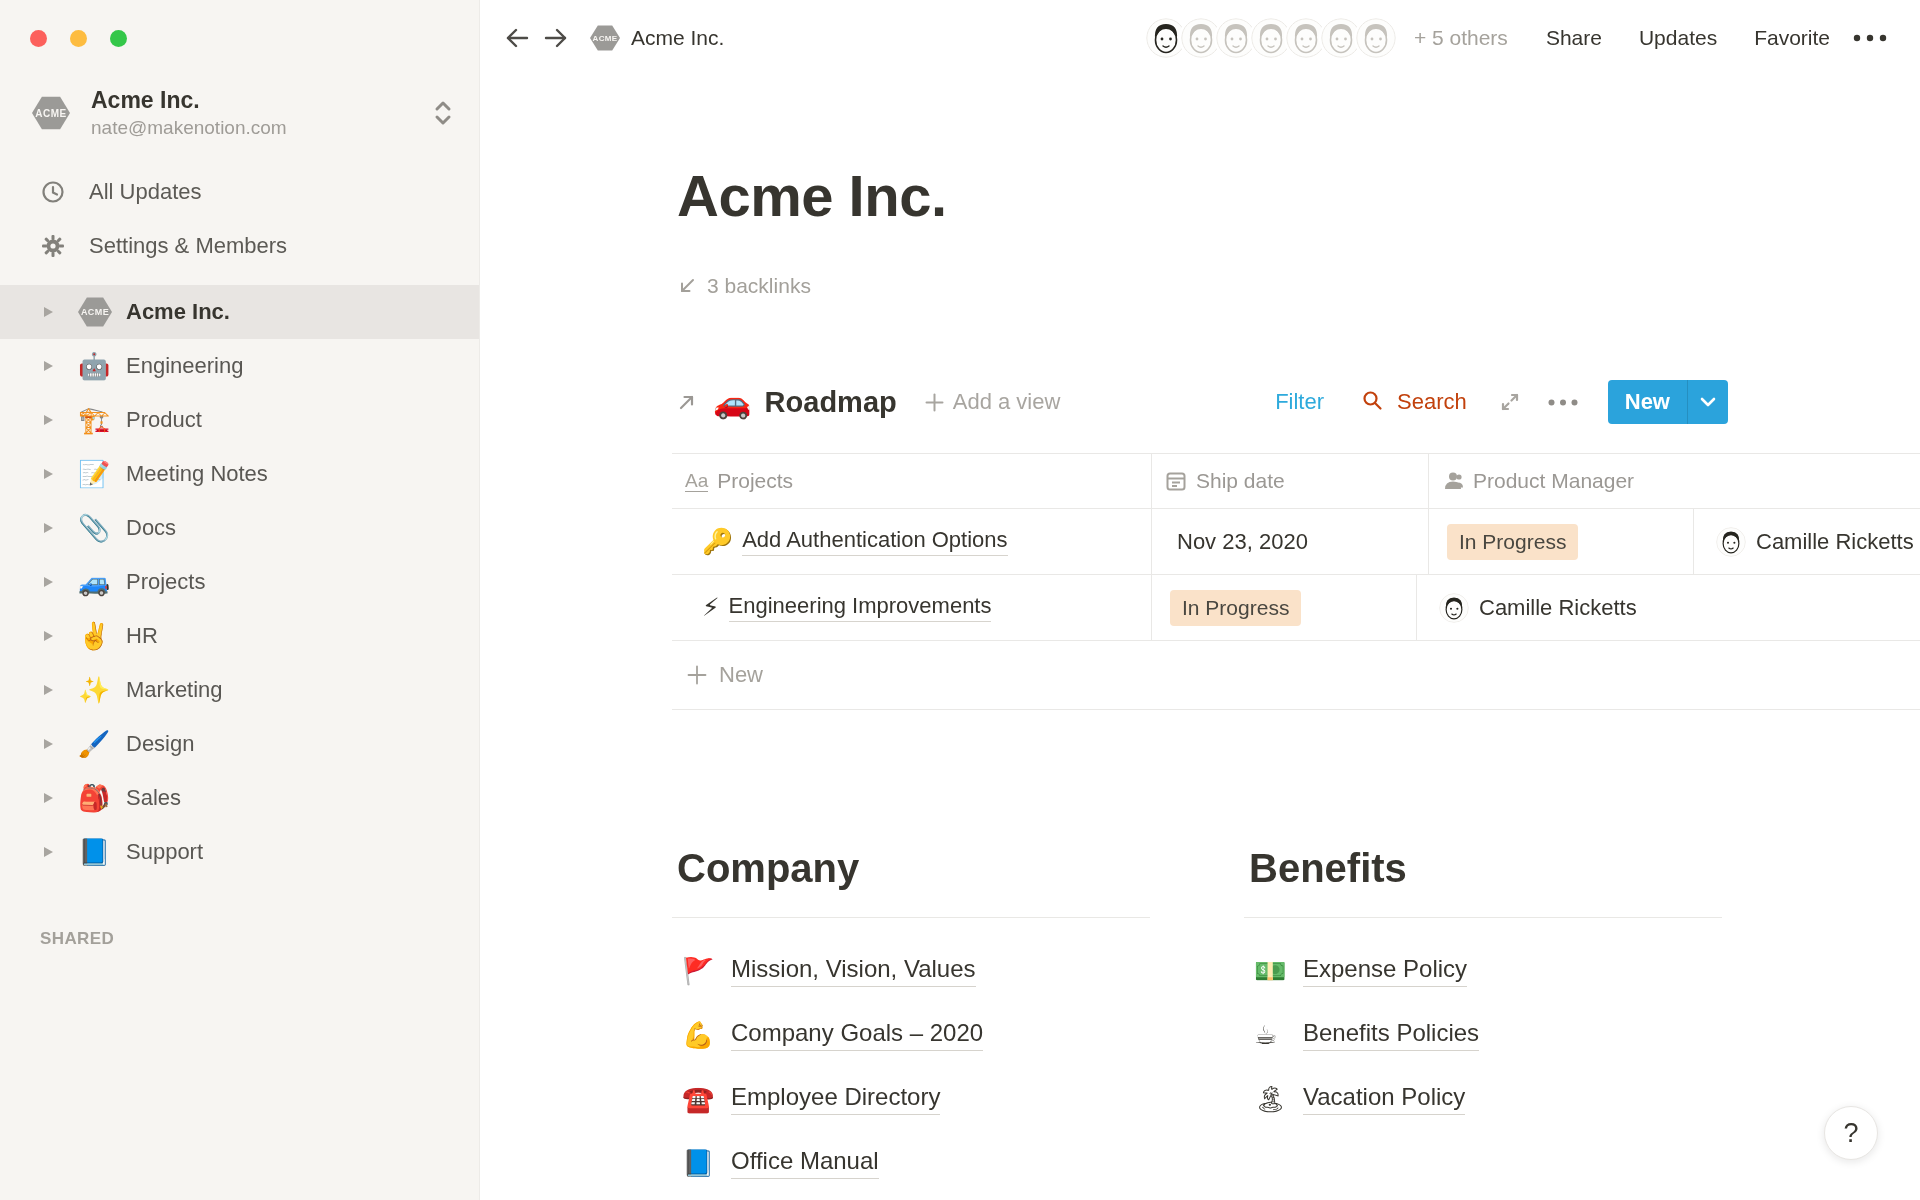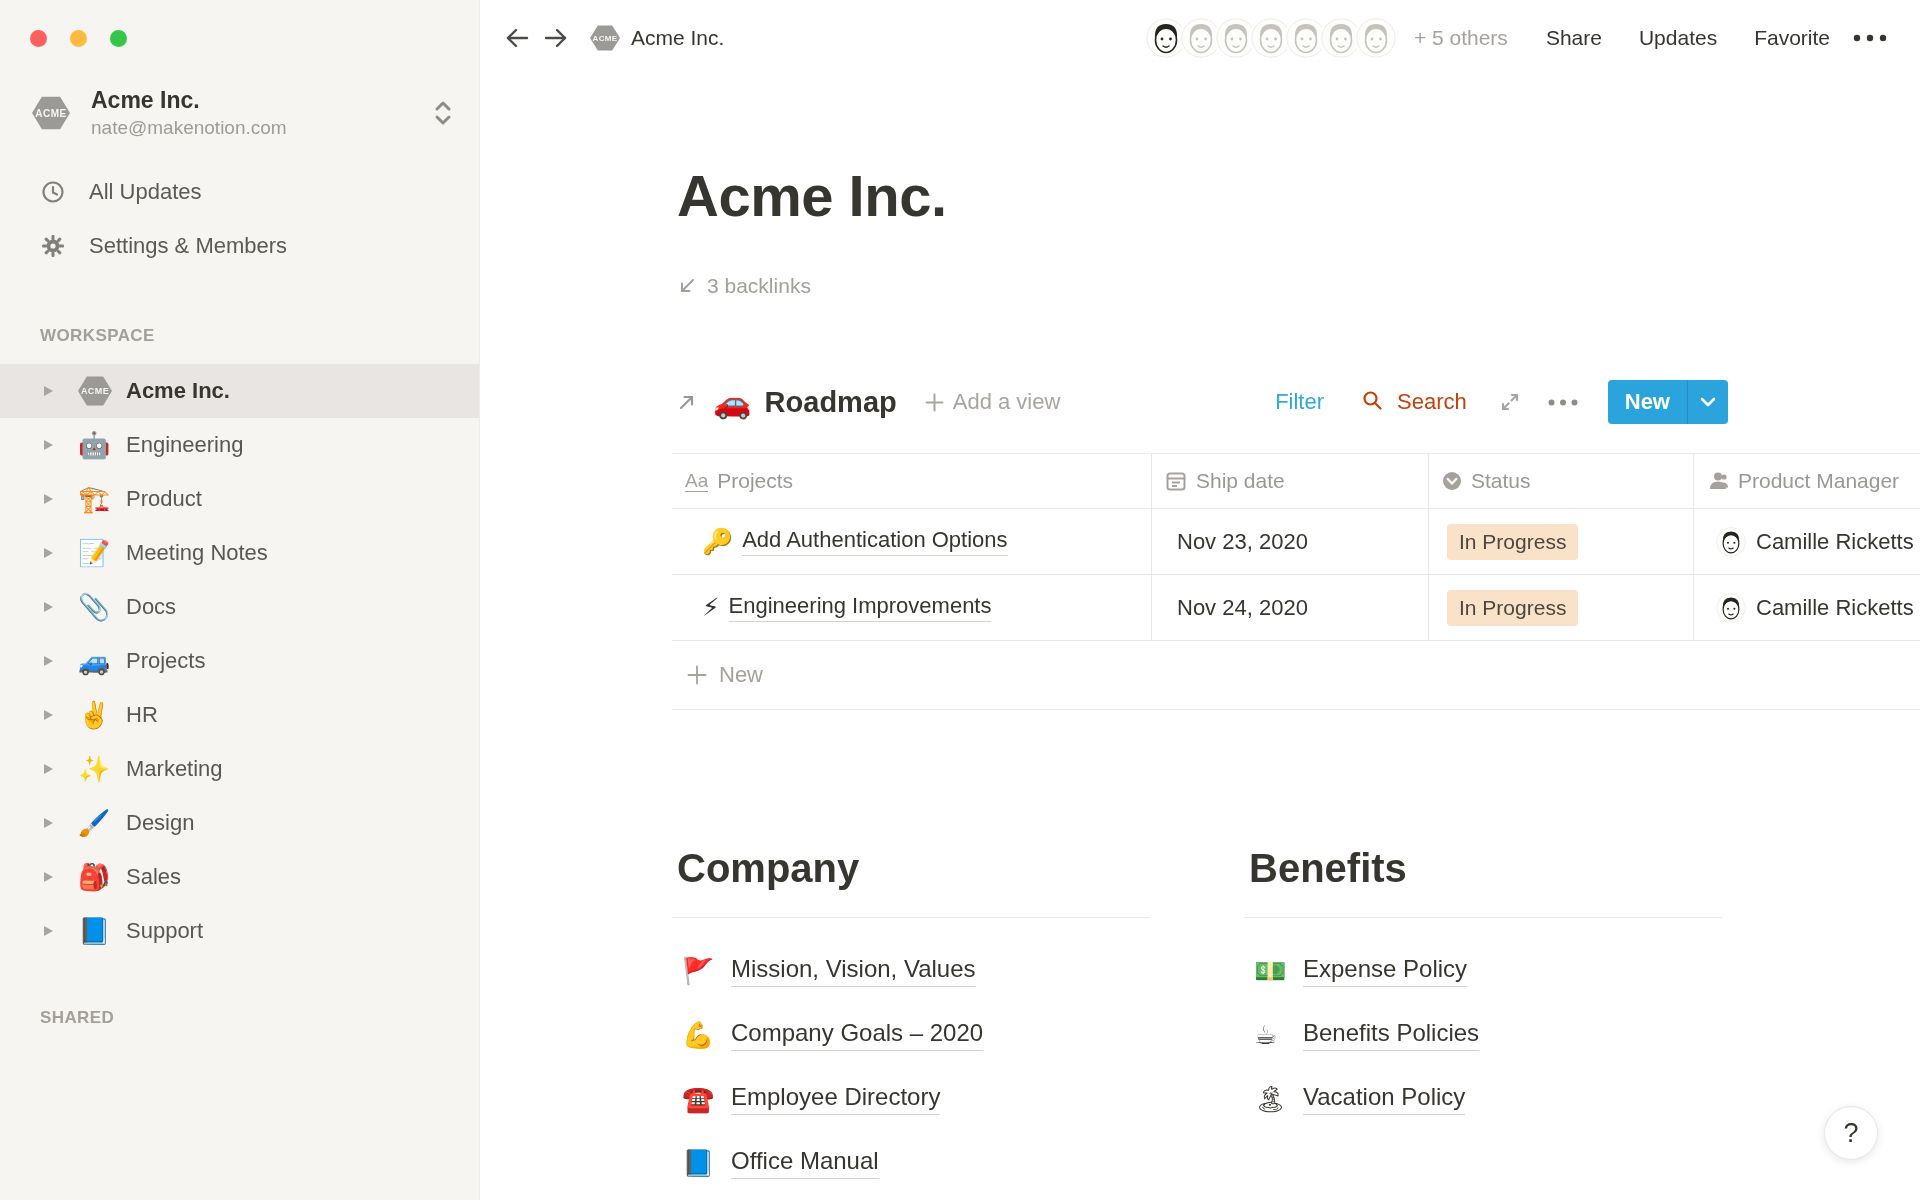--- a/index.html
+++ b/index.html
@@ -227,21 +227,20 @@
             <rect x="18" y="10.5" width="5" height="3" rx="1" transform="rotate(45 12 12)"></rect>
           </g>
           <circle cx="12" cy="12" r="6.5"></circle>
           <circle cx="12" cy="12" r="2.6" fill="#F7F5F2"></circle>
         </svg>
       </span>
       <span class="s-label">Settings &amp; Members</span>
     </div>
   </div>
 
-  <div class="section-label">WORKSPACE</div>
 
   <div class="pages">
 
       <div class="srow page selected">
         <span class="toggle">
           <svg width="12" height="14" viewBox="0 0 12 14">
             <polygon points="2,2 2,12 11,7" fill="#A8A5A0"></polygon>
           </svg>
         </span>
         <span class="emoji-slot">
@@ -578,29 +577,20 @@
       <div class="hcell c2">
         <span class="h-icon">
           <svg width="22" height="22" viewBox="0 0 22 22" fill="none" stroke="currentColor" stroke-width="2">
             <rect x="2.5" y="3.5" width="17" height="16" rx="2.5"></rect>
             <line x1="2.5" y1="8.5" x2="19.5" y2="8.5"></line>
             <line x1="7" y1="12.5" x2="15" y2="12.5"></line>
               <line x1="7" y1="16" x2="12" y2="16"></line>
           </svg>
         </span>
         <span>Ship date</span>
-      </div>
-      <div class="hcell c3">
-        <span class="h-icon">
-          <svg width="20" height="20" viewBox="0 0 20 20">
-            <circle cx="10" cy="10" r="9" fill="currentColor"></circle>
-            <polyline points="5.8,8 10,12.5 14.2,8" fill="none" stroke="#F7F7F5" stroke-width="2.4" stroke-linecap="round" stroke-linejoin="round"></polyline>
-          </svg>
-        </span>
-        <span>Status</span>
       </div>
       <div class="hcell c4">
         <span class="h-icon">
           <svg width="22" height="22" viewBox="0 0 22 22" fill="currentColor">
             <circle cx="11" cy="6.5" r="4"></circle>
             <path d="M3 19 Q3 11.5 11 11.5 Q19 11.5 19 19 Z"></path>
             <circle cx="17" cy="7" r="2.6"></circle>
               <path d="M14.5 12.5 Q21 12 21 17.5 L17.5 17.5"></path>
           </svg>
         </span>
@@ -634,23 +624,20 @@
             </span>
             <span class="mname">Camille Ricketts</span>
           </div>
         </div>
 
         <div class="trow">
           <div class="cell c-project">
             <span class="cell-emoji">⚡</span>
             <span class="plink">Engineering Improvements</span>
           </div>
-          <div class="cell c-date">
-            <span>Nov 24, 2020</span>
-          </div>
           <div class="cell c-status">
             <span class="pill">In Progress</span>
           </div>
           <div class="cell c-manager">
             <span class="avatar active small-av">
               <svg viewBox="0 0 40 40">
                 <circle class="av-bg" cx="20" cy="20" r="19.2"></circle>
                 <path class="av-hair" d="M9 20 Q8 6 20 6 Q32 6 31 20 Q27 11 20 11 Q13 11 9 20 Z"></path>
                 <ellipse class="av-face" cx="20" cy="22" rx="10.5" ry="12.5"></ellipse>
                 <circle class="av-eye" cx="16" cy="21" r="1.4"></circle>

